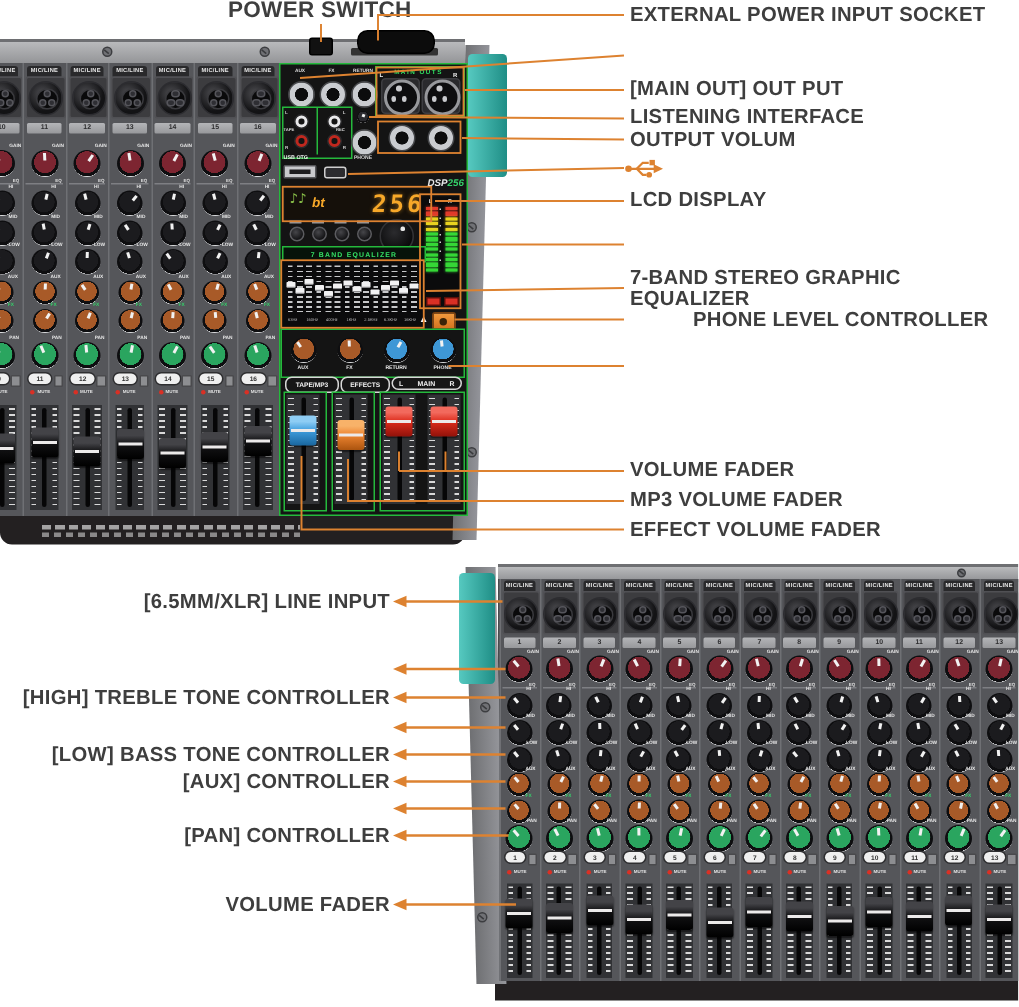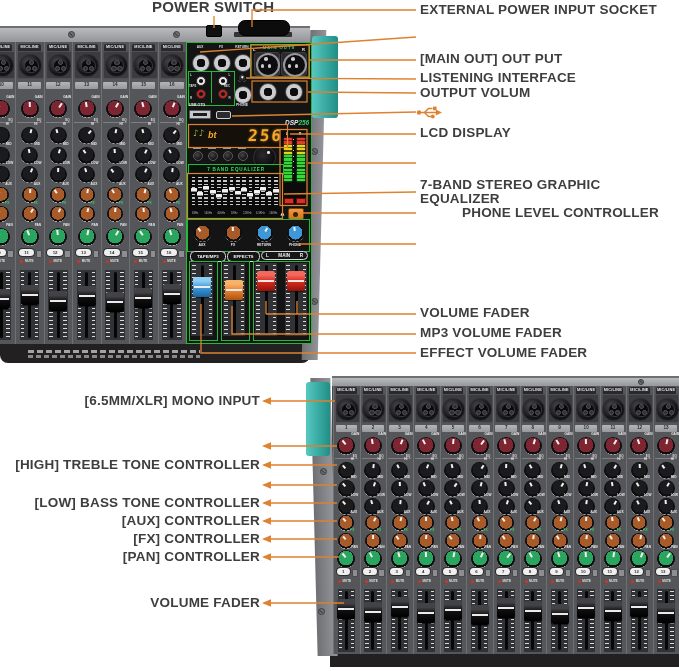--- a/index.html
+++ b/index.html
@@ -1366,20 +1366,19 @@
     <div class="lbl" style="position: absolute; left: 420px; top: 3px; z-index: 45;">EXTERNAL POWER INPUT SOCKET</div>
     <div class="lbl" style="position: absolute; left: 420px; top: 71px; z-index: 45;">LISTENING INTERFACE</div>
     <div class="lbl" style="position: absolute; left: 420px; top: 52px; z-index: 45;">[MAIN OUT] OUT PUT</div>
     <div class="lbl" style="position: absolute; left: 420px; top: 86px; z-index: 45;">OUTPUT VOLUM</div>
     <div class="lbl" style="position: absolute; left: 420px; top: 126px; z-index: 45;">LCD DISPLAY</div>
     <div class="lbl lbl-wrap" style="position: absolute; left: 420px; top: 178px; z-index: 45; width: 200px; white-space: normal;">7-BAND STEREO GRAPHIC EQUALIZER</div>
     <div class="lbl" style="position: absolute; left: 420px; top: 206px; z-index: 45; margin-left: 42px;">PHONE LEVEL CONTROLLER</div>
     <div class="lbl" style="position: absolute; left: 420px; top: 306px; z-index: 45;">VOLUME FADER</div>
     <div class="lbl" style="position: absolute; left: 420px; top: 326px; z-index: 45;">MP3 VOLUME FADER</div>
     <div class="lbl" style="position: absolute; left: 420px; top: 346px; z-index: 45;">EFFECT VOLUME FADER</div>
-    <div class="lbl lbl-left" style="position: absolute; top: 394px; z-index: 45;">[6.5MM/XLR] MONO INPUT</div>
+    <div class="lbl lbl-left" style="position: absolute; top: 394px; z-index: 45;">[6.5MM/XLR] LINE INPUT</div>
     <div class="lbl lbl-left" style="position: absolute; top: 458px; z-index: 45;">[HIGH] TREBLE TONE CONTROLLER</div>
     <div class="lbl lbl-left" style="position: absolute; top: 514px; z-index: 45;">[AUX] CONTROLLER</div>
     <div class="lbl lbl-left" style="position: absolute; top: 496px; z-index: 45;">[LOW] BASS TONE CONTROLLER</div>
-    <div class="lbl lbl-left" style="position: absolute; top: 532px; z-index: 45;">[FX] CONTROLLER</div>
     <div class="lbl lbl-left" style="position: absolute; top: 550px; z-index: 45;">[PAN] CONTROLLER</div>
     <div class="lbl lbl-left" style="position: absolute; top: 596px; z-index: 45;">VOLUME FADER</div>
   </div>
 
 </body></html>

